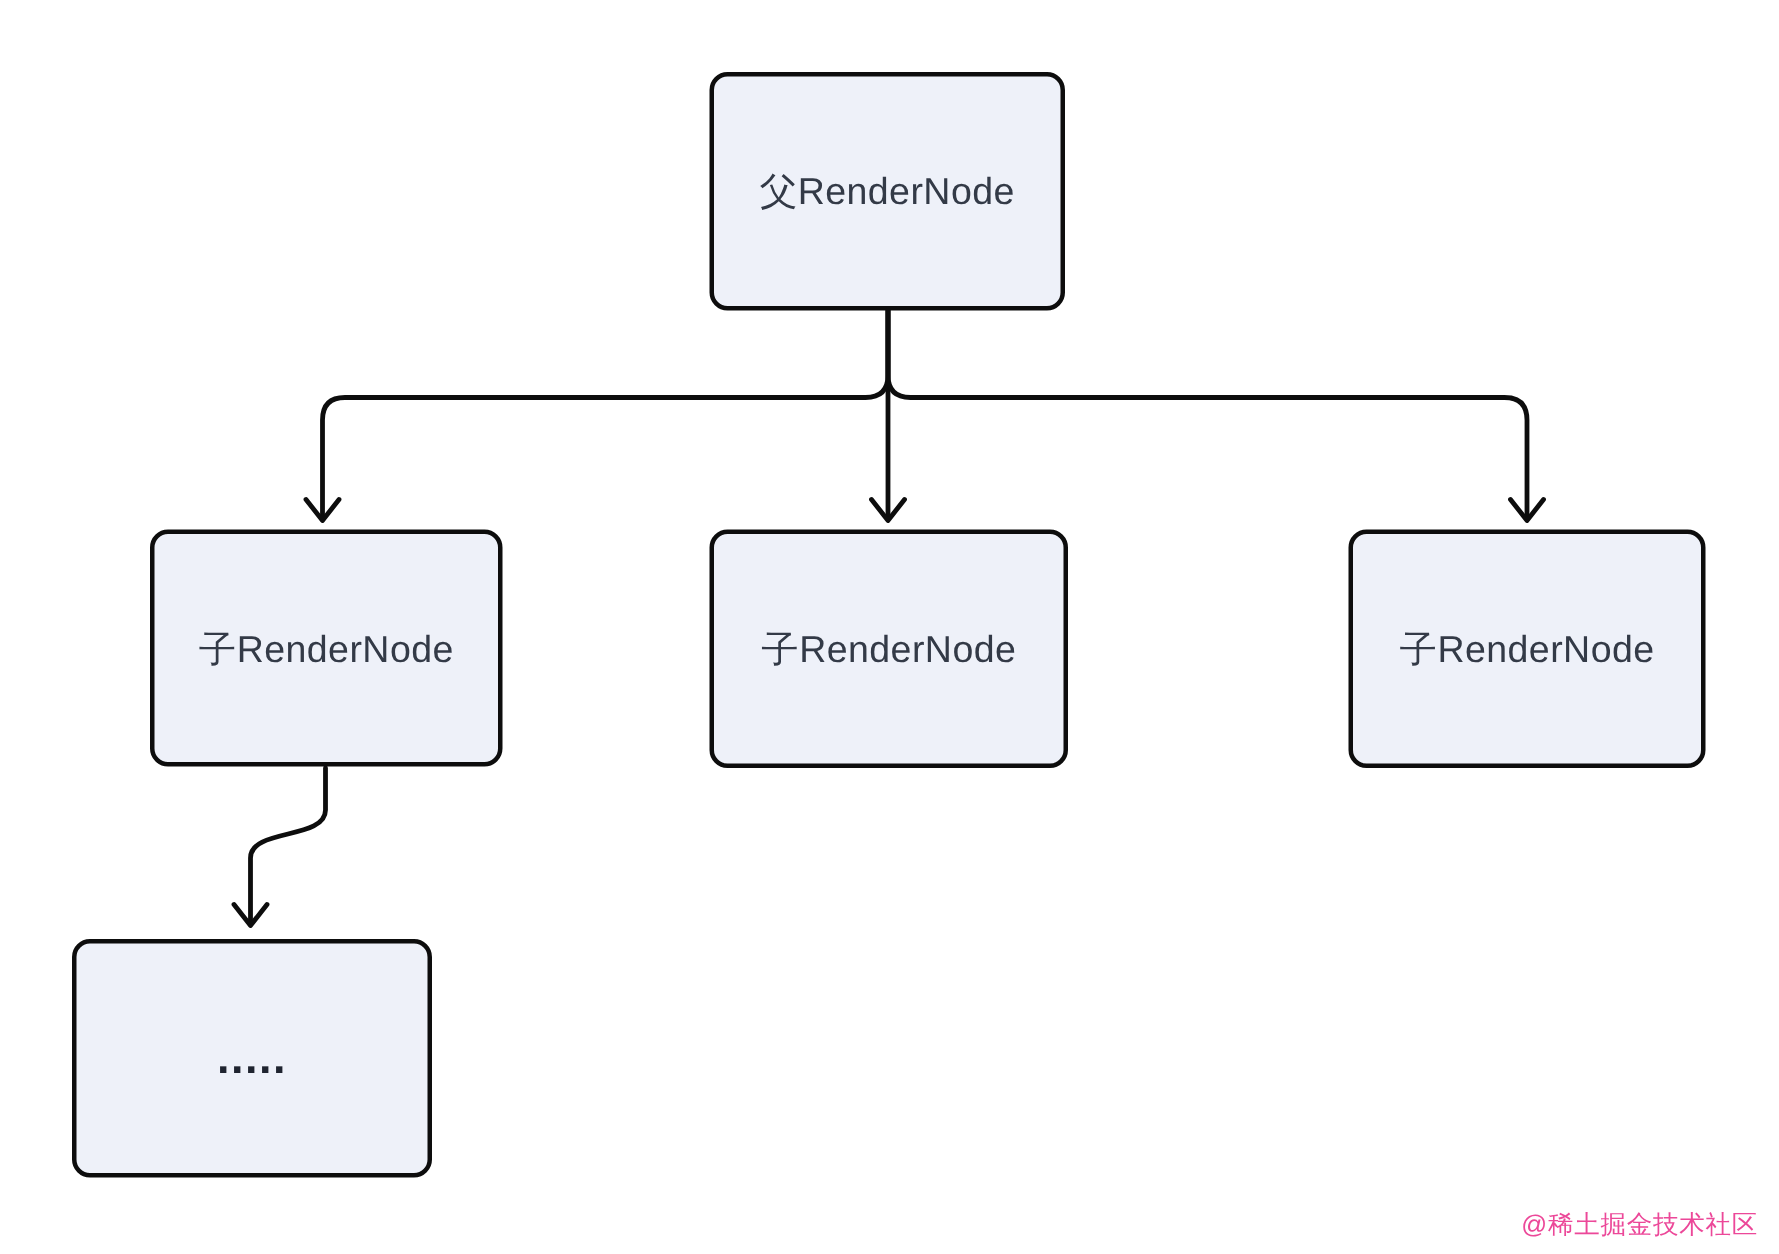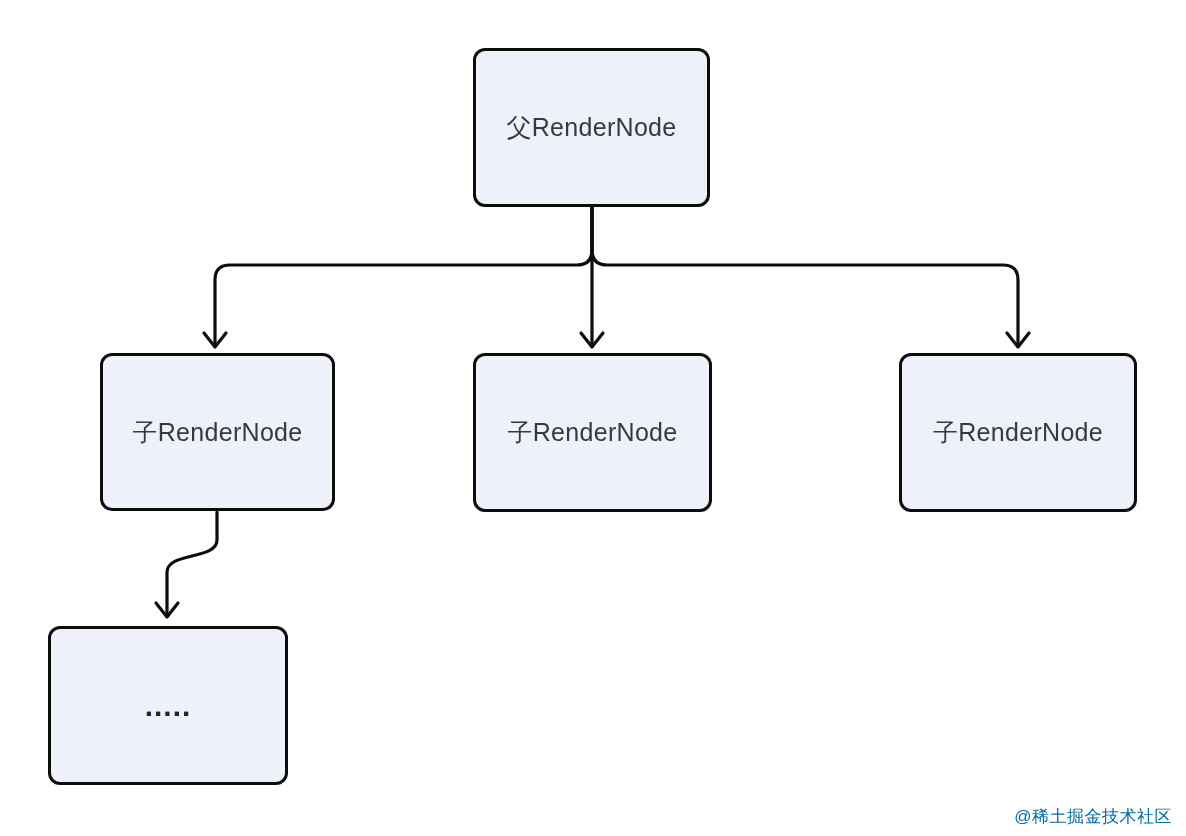--- a/index.html
+++ b/index.html
@@ -46,21 +46,21 @@
     font-size: 30px;
     font-weight: 700;
     letter-spacing: 1px;
     color: #1f2430;
   }
   .watermark {
     position: absolute;
     right: 14px;
     bottom: 8px;
     font-size: 17px;
-    color: #0369a1;
+    color: #ec4899;
     letter-spacing: 0.5px;
   }
 </style>
 </head>
 <body>
 
 <div class="canvas">
 
   <svg class="edges" viewBox="0 0 1186 836" xmlns="http://www.w3.org/2000/svg">
     <g fill="none" stroke="#0d0d0d" stroke-width="3.2" stroke-linecap="round" stroke-linejoin="round">

